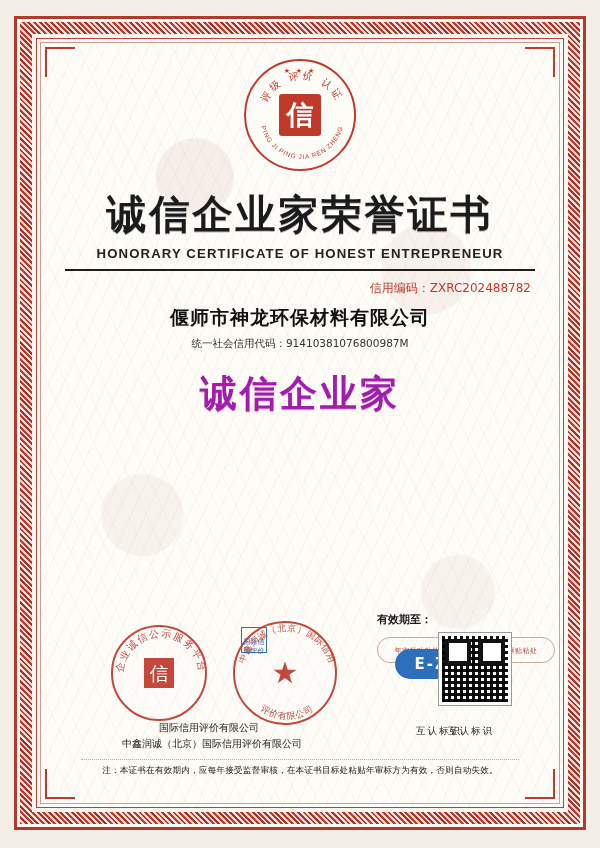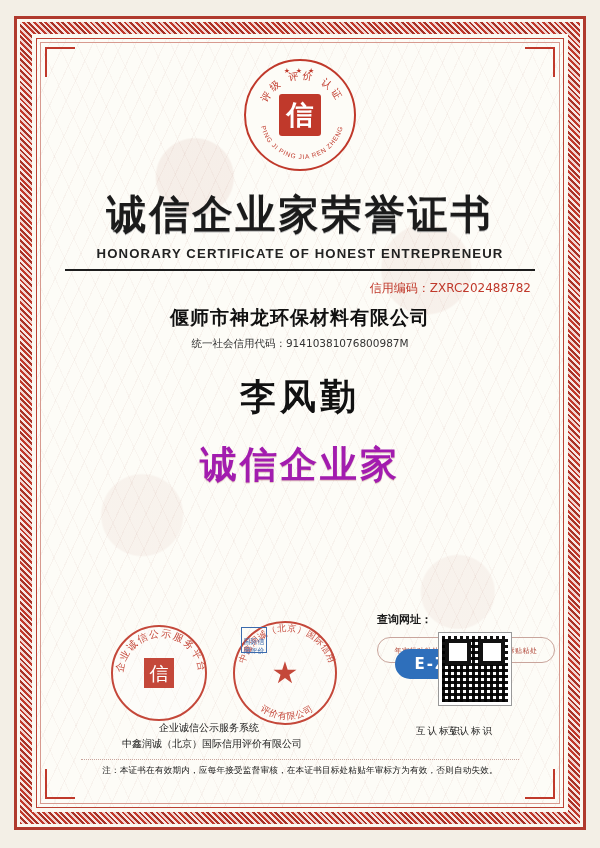--- a/index.html
+++ b/index.html
@@ -381,26 +381,25 @@
 
       <div class="credit-no">
         <span>信用编码：</span><span>ZXRC202488782</span>
       </div>
 
       <div class="company">偃师市神龙环保材料有限公司</div>
       <div class="usci">
         <span>统一社会信用代码：</span><span>91410381076800987M</span>
       </div>
 
-      <div class="person">李风勤</div>
       <div class="award">诚信企业家</div>
 
 
       <div class="annual">
-        <div class="label">查询网址：</div>
+        <div class="label">有效期至：</div>
         <div class="sticker-row">
           <div class="sticker">年审标贴粘处</div>
           <div class="sticker">年审标贴粘处</div>
         </div>
       </div>
 
       <div class="bottom">
 
         <div class="seal seal-a">
           <div class="seal-text-ring">
@@ -434,21 +433,21 @@
           <div class="sq-blue">国际信用评价</div>
           <div class="star">★</div>
         </div>
 
         <div class="logo-ezx">
           <div class="badge">E-ZX</div>
         </div>
 
         <div class="qr"></div>
 
-        <div class="caption cap-1">企业诚信公示服务系统</div>
+        <div class="caption cap-1">国际信用评价有限公司</div>
         <div class="caption cap-2">中鑫润诚（北京）国际信用评价有限公司</div>
         <div class="caption cap-3">互认标识</div>
         <div class="caption cap-4">互认标识</div>
       </div>
 
       <div class="footnote">注：本证书在有效期内，应每年接受监督审核，在本证书目标处粘贴年审标方为有效，否则自动失效。</div>
 
     </div>
   </div>
 

